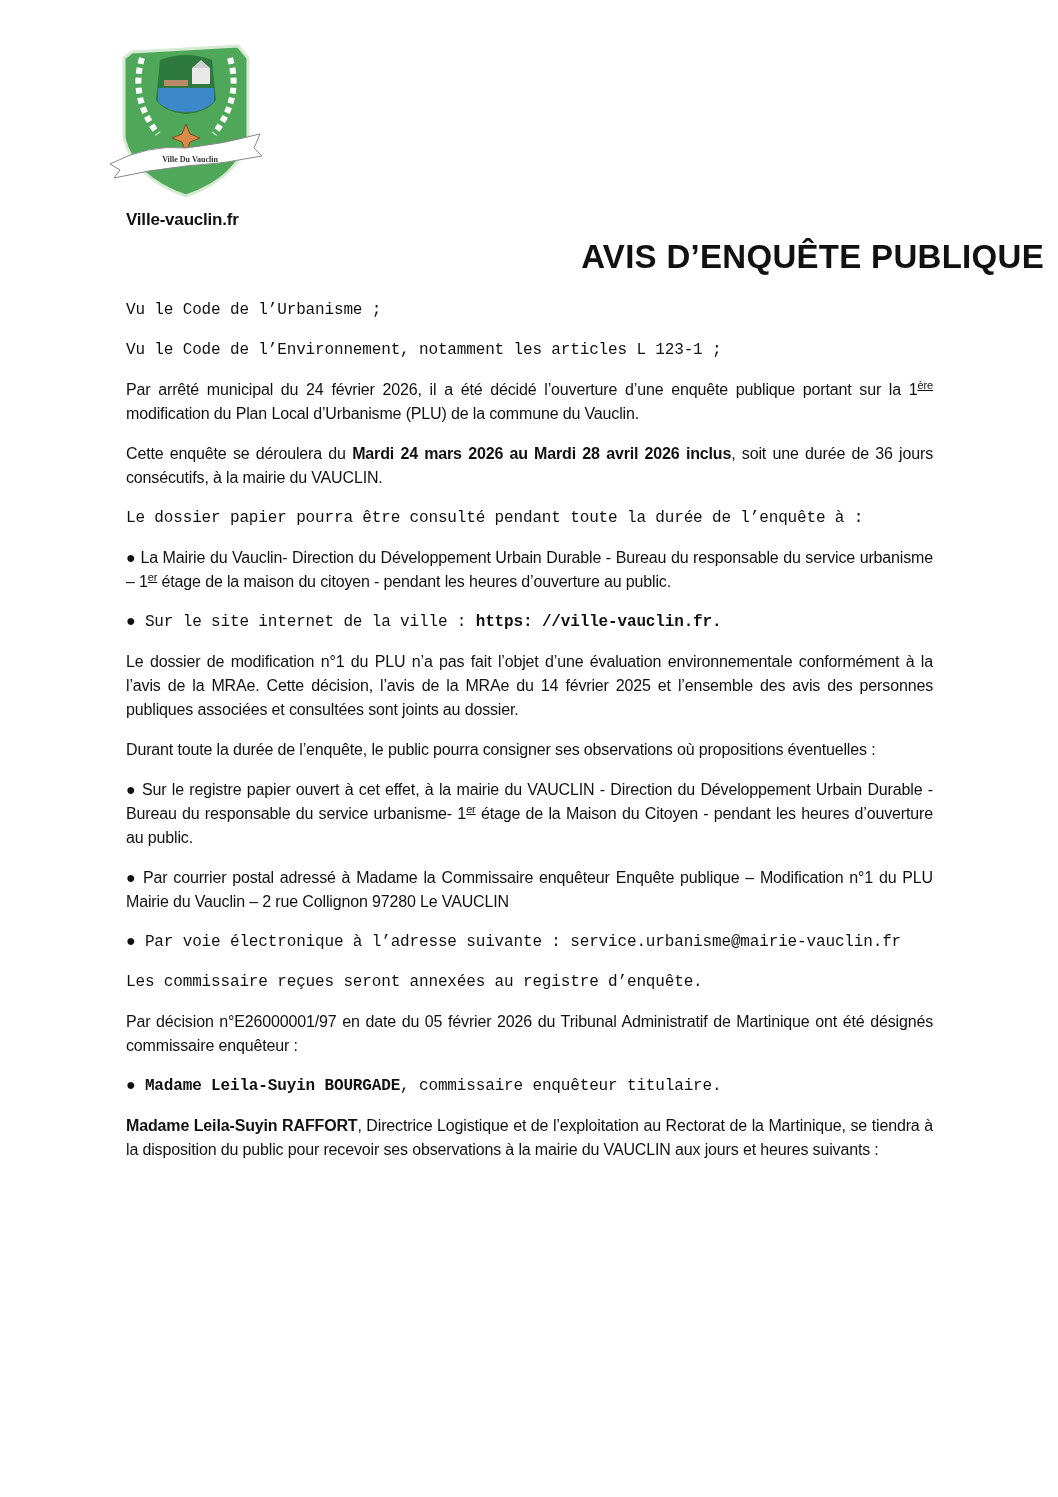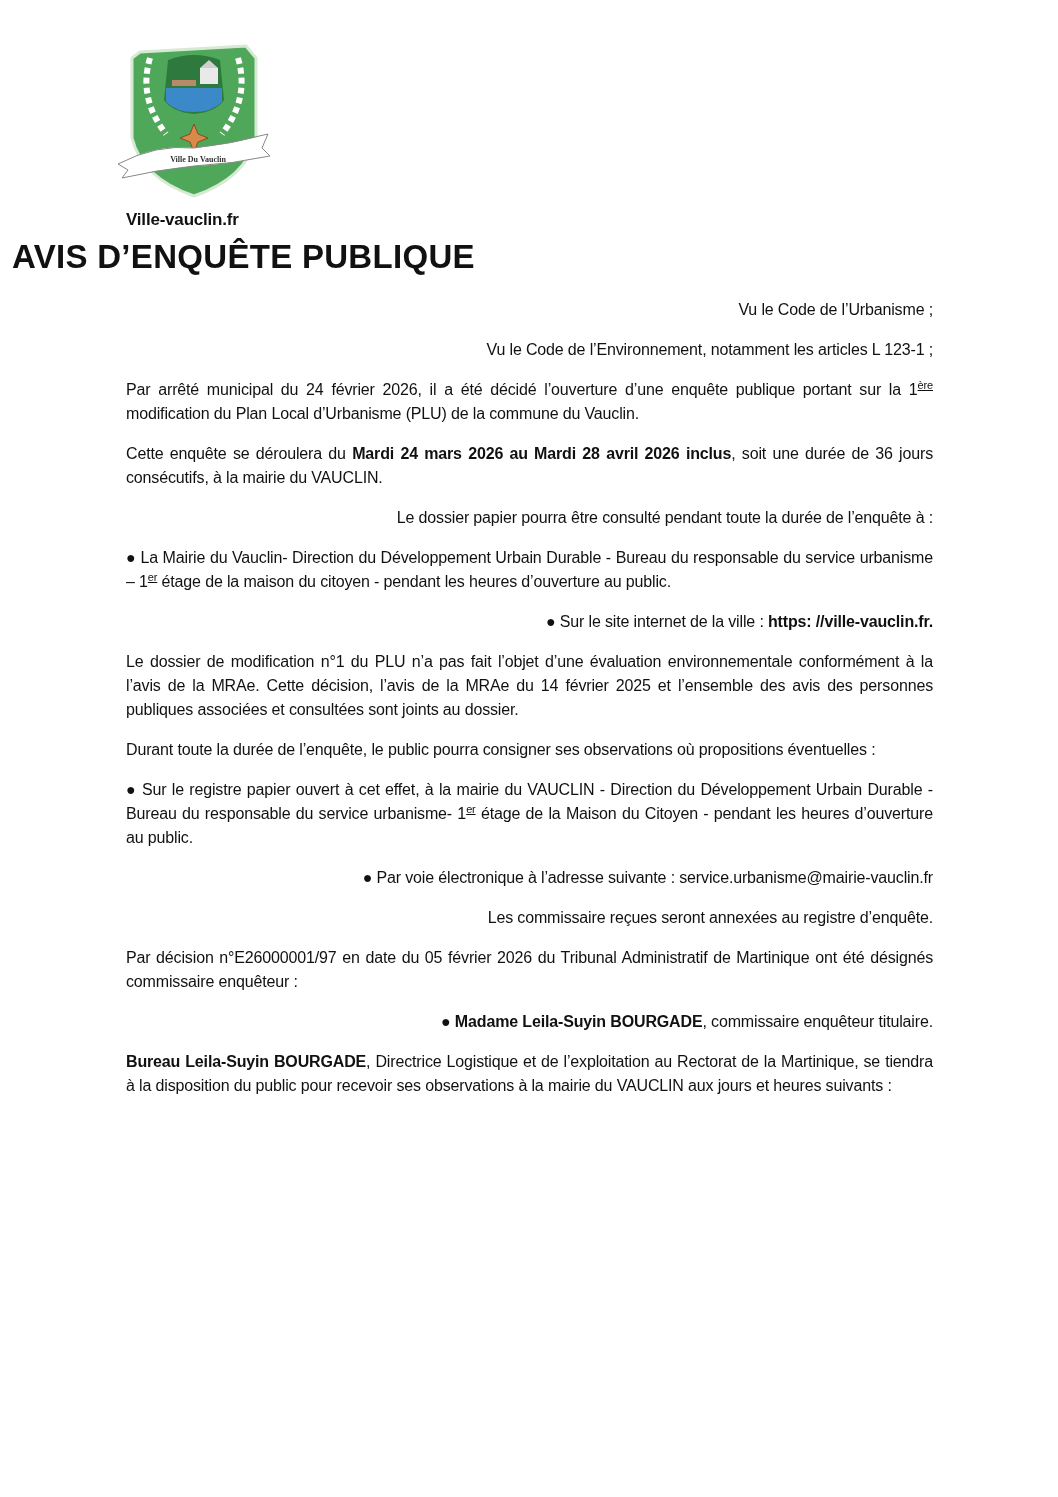--- a/index.html
+++ b/index.html
@@ -1,24 +1,24 @@
 <!DOCTYPE html>
 <html><head>
 <meta charset="utf-8">
 <style>
   html, body { margin: 0; padding: 0; background: #ffffff; }
   body { width: 1058px; height: 1497px; position: relative; overflow: hidden;
          font-family: "Liberation Sans", "DejaVu Sans", sans-serif; color: #111; }
-  .logo { position: absolute; left: 116px; top: 38px; width: 156px; height: 160px; }
+  .logo { position: absolute; left: 108px; top: 38px; width: 156px; height: 160px; }
   .site { position: absolute; left: 126px; top: 210px; font-size: 17px; font-weight: bold; letter-spacing: -0.2px; }
-  .title { position: absolute; left: 12px; width: 1044px; top: 238px; text-align: left;
+  .title { position: absolute; left: 0; width: 1044px; top: 238px; text-align: right;
            font-size: 33px; font-weight: bold; letter-spacing: 0.3px; }
   .body { position: absolute; left: 126px; width: 807px; top: 298px; font-size: 16px; line-height: 24px; }
   .body p { margin: 0 0 16px 0; text-align: justify; letter-spacing: -0.15px; }
-  .body p.nj { text-align: right; }
+  .body p.nj { text-align: left; font-family: Liberation Mono, monospace; }
   sup { font-size: 11px; vertical-align: 6px; line-height: 0; text-decoration: underline; }
   b { font-weight: bold; }
 </style>
 </head>
 <body>
 
 <div class="logo">
   <svg width="156" height="160" viewBox="0 0 156 160">
     <path d="M24 14 L130 8 L140 20 L140 100 Q130 140 78 158 Q26 140 16 100 L16 20 Z" fill="#4fa85a" stroke="#d6ead3" stroke-width="3"></path>
     <path d="M52 22 Q78 12 104 22 L108 62 Q100 74 78 76 Q56 74 48 62 Z" fill="#2e7a3e"></path>
@@ -42,18 +42,19 @@
   <p class="nj">Vu le Code de l’Urbanisme ;</p>
   <p class="nj">Vu le Code de l’Environnement, notamment les articles L 123-1 ;</p>
   <p><span>Par arrêté municipal du 24 février 2026, il a été décidé l’ouverture d’une enquête publique portant sur la 1</span><sup>ère</sup><span> modification du Plan Local d’Urbanisme (PLU) de la commune du Vauclin.</span></p>
   <p><span>Cette enquête se déroulera du </span><b>Mardi 24 mars 2026 au Mardi 28 avril 2026 inclus</b><span>, soit une durée de 36 jours consécutifs, à la mairie du VAUCLIN.</span></p>
   <p class="nj">Le dossier papier pourra être consulté pendant toute la durée de l’enquête à :</p>
   <p><span>● La Mairie du Vauclin- Direction du Développement Urbain Durable - Bureau du responsable du service urbanisme – 1</span><sup>er</sup><span> étage de la maison du citoyen - pendant les heures d’ouverture au public.</span></p>
   <p class="nj"><span>● Sur le site internet de la ville : </span><b>https: //ville-vauclin.fr.</b></p>
   <p>Le dossier de modification n°1 du PLU n’a pas fait l’objet d’une évaluation environnementale conformément à la l’avis de la MRAe. Cette décision, l’avis de la MRAe du 14 février 2025 et l’ensemble des avis des personnes publiques associées et consultées sont joints au dossier.</p>
   <p>Durant toute la durée de l’enquête, le public pourra consigner ses observations où propositions éventuelles :</p>
   <p><span>● Sur le registre papier ouvert à cet effet, à la mairie du VAUCLIN - Direction du Développement Urbain Durable - Bureau du responsable du service urbanisme- 1</span><sup>er</sup><span> étage de la Maison du Citoyen - pendant les heures d’ouverture au public.</span></p>
+  <p>● Par courrier postal adressé à Madame la Commissaire enquêteur Enquête publique – Modification n°1 du PLU Mairie du Vauclin – 2 rue Collignon 97280 Le VAUCLIN</p>
   <p class="nj"><span>● Par voie électronique à l’adresse suivante : </span><span>service.urbanisme@mairie-vauclin.fr</span></p>
   <p class="nj">Les commissaire reçues seront annexées au registre d’enquête.</p>
   <p>Par décision n°E26000001/97 en date du 05 février 2026 du Tribunal Administratif de Martinique ont été désignés commissaire enquêteur :</p>
   <p class="nj"><b>● Madame Leila-Suyin BOURGADE</b><span>, commissaire enquêteur titulaire.</span></p>
-  <p><b>Bureau Leila-Suyin BOURGADE</b><span>, Directrice Logistique et de l’exploitation au Rectorat de la Martinique, se tiendra à la disposition du public pour recevoir ses observations à la mairie du VAUCLIN aux jours et heures suivants :</span></p>
+  <p><b>Madame Leila-Suyin RAFFORT</b><span>, Directrice Logistique et de l’exploitation au Rectorat de la Martinique, se tiendra à la disposition du public pour recevoir ses observations à la mairie du VAUCLIN aux jours et heures suivants :</span></p>
 </div>
 
 </body></html>

